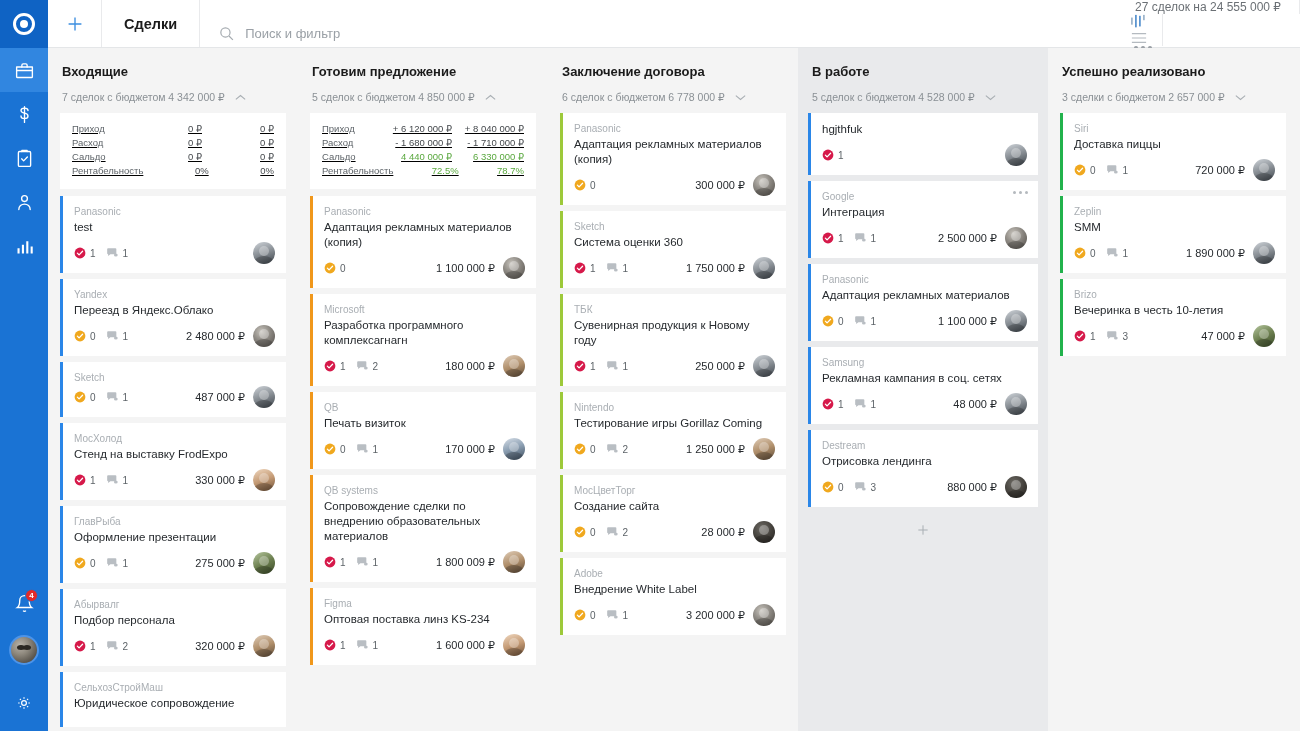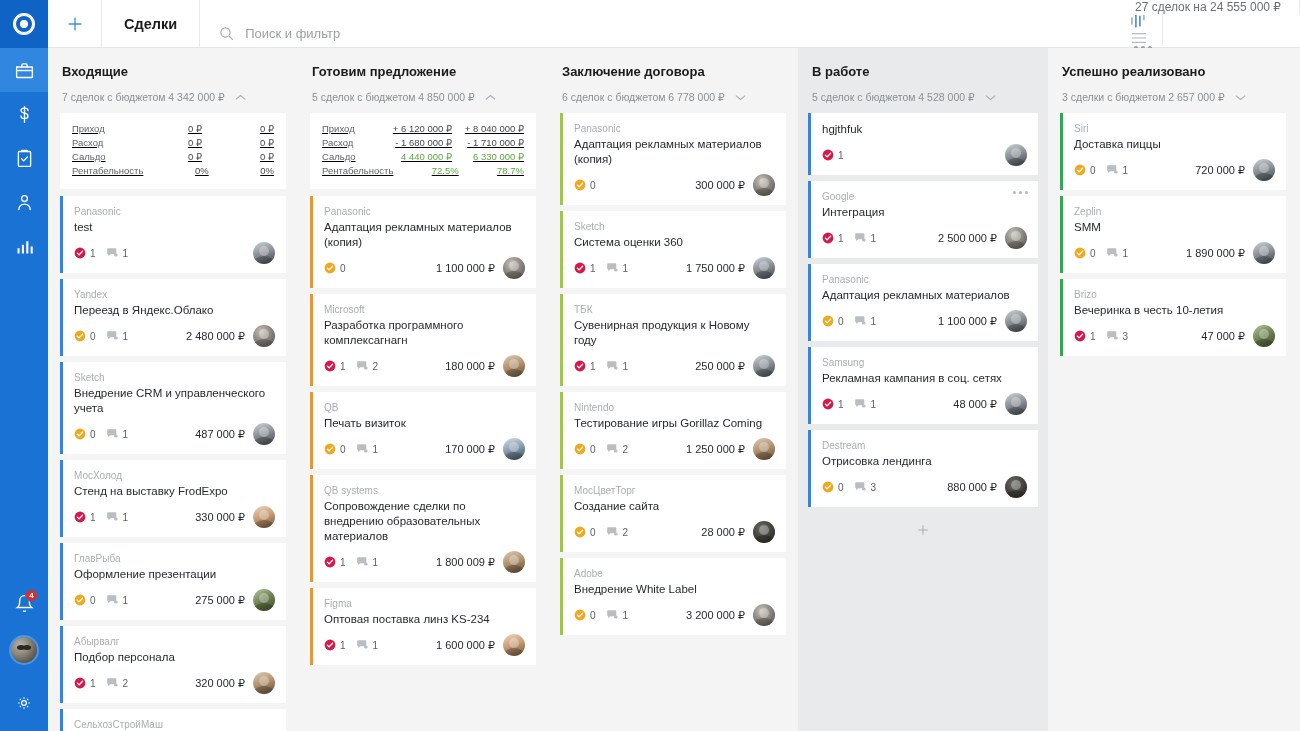--- a/index.html
+++ b/index.html
@@ -360,21 +360,20 @@
                     <ellipse cx="16.6" cy="13.5" rx="3.2" ry="2.6" fill="#b9bec3"></ellipse>
                   </svg>
                   <span class="n">1</span>
                 </span>
                 <span class="c-amount">2 480 000 ₽</span>
                 <span class="c-av av-gray"></span>
               </div>
             </div>
             <div class="card b-blue">
               <div class="c-company">Sketch</div>
-              <div class="c-title">Внедрение CRM и управленческого учета</div>
               <div class="c-foot">
                 <span class="meta">
                   <svg width="12" height="12" viewBox="0 0 20 20">
                     <circle cx="10" cy="10" r="9" fill="#f0a81e"></circle>
                     <path d="M5.6 10.2l2.9 2.9 5.8-6" stroke="#fff" stroke-width="2.1" fill="none" stroke-linecap="round" stroke-linejoin="round"></path>
                   </svg>
                   <span class="n">0</span>
                 </span>
                 <span class="meta">
                   <svg width="13" height="12" viewBox="0 0 22 20">

